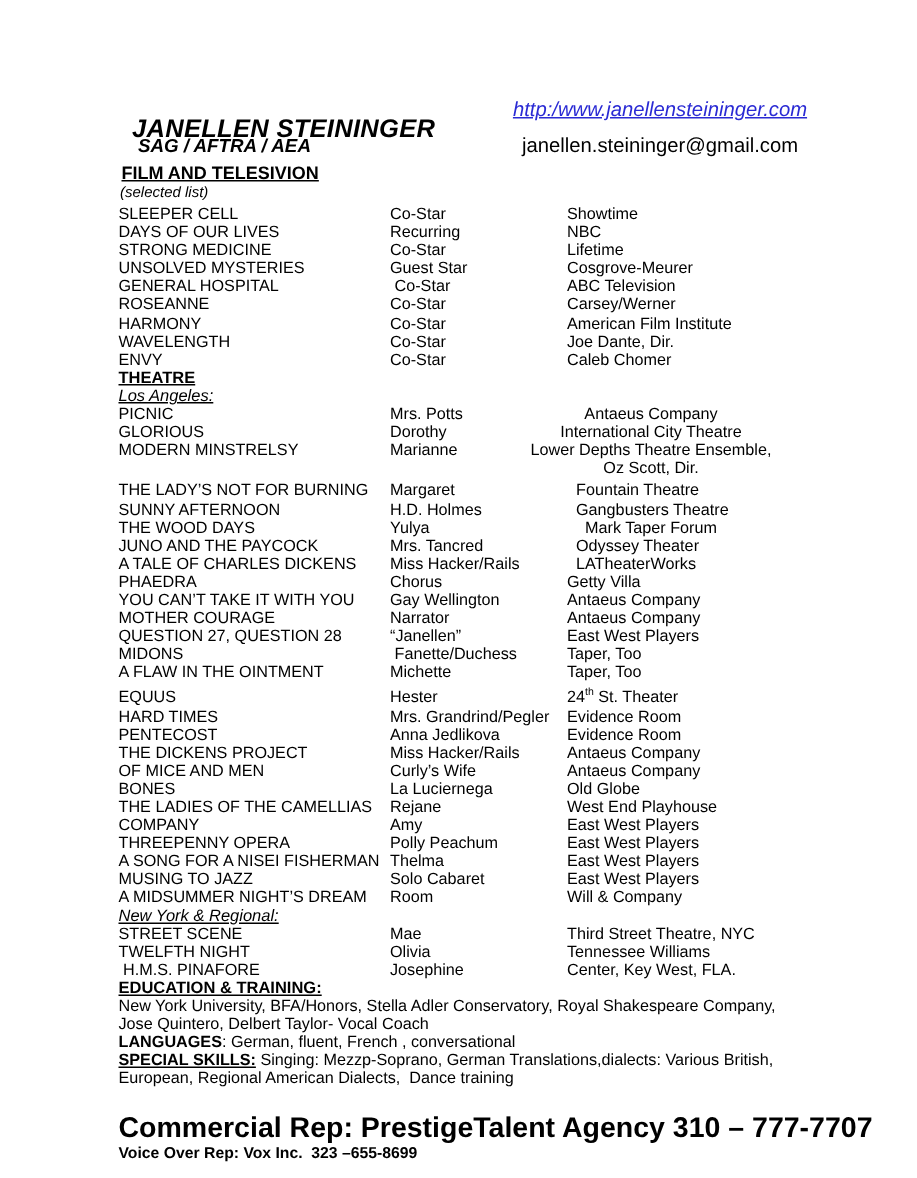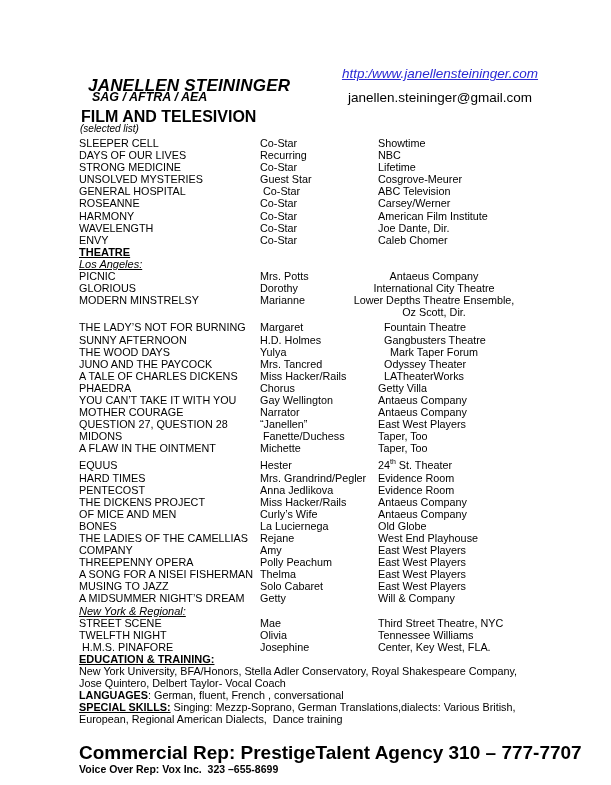--- a/index.html
+++ b/index.html
@@ -10,21 +10,21 @@
   .content{position:absolute;left:79px;top:64px;width:506px;}
 
   
   .hdr-row1{display:flex;align-items:flex-start;height:23px;}
   .name{font-size:17px;font-weight:700;font-style:italic;padding-left:9px;width:244px;letter-spacing:.2px;white-space:nowrap;margin-top:12px;}
   .rightcol{width:212px;text-align:center;margin-left:2px;}
   .url{font-size:13.5px;text-decoration:underline;white-space:nowrap;}
   .hdr-row2{display:flex;align-items:center;height:19px;}
   .unions{font-size:12.5px;font-weight:700;font-style:italic;padding-left:13px;width:240px;white-space:nowrap;}
   .email{font-size:13.5px;}
-  .film-heading{font-size:16px;font-weight:700;padding-left:2px;height:15px;margin-top:2px;}
+  .film-heading{font-size:12px;font-weight:700;text-decoration:underline;padding-left:2px;height:15px;margin-top:2px;}
   .note{font-size:10px;font-style:italic;padding-left:1px;height:14px;}
 
   
   .credit-row{display:grid;grid-template-columns:181px 118px 1fr;font-size:10.8px;line-height:12.1px;white-space:pre-wrap;}
   .cell{white-space:pre-wrap;}
   .section-heading{font-size:11px;font-weight:700;text-decoration:underline;line-height:12.1px;}
   .sub-heading{font-size:11px;font-weight:400;font-style:italic;text-decoration:underline;line-height:12.1px;}
   .center-co .c-company{width:212px;margin-left:-50px;text-align:center;}
   .gap2{margin-top:3px;}
   .gap4{margin-top:5px;}
@@ -96,21 +96,21 @@
         <div class="credit-row"><div class="cell c-title">HARD TIMES</div><div class="cell c-role">Mrs. Grandrind/Pegler</div><div class="cell c-company">Evidence Room</div></div>
         <div class="credit-row"><div class="cell c-title">PENTECOST</div><div class="cell c-role">Anna Jedlikova</div><div class="cell c-company">Evidence Room</div></div>
         <div class="credit-row"><div class="cell c-title">THE DICKENS PROJECT</div><div class="cell c-role">Miss Hacker/Rails</div><div class="cell c-company">Antaeus Company</div></div>
         <div class="credit-row"><div class="cell c-title">OF MICE AND MEN</div><div class="cell c-role">Curly’s Wife</div><div class="cell c-company">Antaeus Company</div></div>
         <div class="credit-row"><div class="cell c-title">BONES</div><div class="cell c-role">La Luciernega</div><div class="cell c-company">Old Globe</div></div>
         <div class="credit-row"><div class="cell c-title">THE LADIES OF THE CAMELLIAS</div><div class="cell c-role">Rejane</div><div class="cell c-company">West End Playhouse</div></div>
         <div class="credit-row"><div class="cell c-title">COMPANY</div><div class="cell c-role">Amy</div><div class="cell c-company">East West Players</div></div>
         <div class="credit-row"><div class="cell c-title">THREEPENNY OPERA</div><div class="cell c-role">Polly Peachum</div><div class="cell c-company">East West Players</div></div>
         <div class="credit-row"><div class="cell c-title">A SONG FOR A NISEI FISHERMAN</div><div class="cell c-role">Thelma</div><div class="cell c-company">East West Players</div></div>
         <div class="credit-row"><div class="cell c-title">MUSING TO JAZZ</div><div class="cell c-role">Solo Cabaret</div><div class="cell c-company">East West Players</div></div>
-        <div class="credit-row"><div class="cell c-title">A MIDSUMMER NIGHT’S DREAM</div><div class="cell c-role">Getty</div><div class="cell c-company">Will &amp; Company</div></div>
+        <div class="credit-row"><div class="cell c-title">A MIDSUMMER NIGHT’S DREAM</div><div class="cell c-role">Room</div><div class="cell c-company">Will &amp; Company</div></div>
       </div>
 
     <div class="sub-heading"><span>New York &amp; Regional:</span></div>
     <div>
         <div class="credit-row"><div class="cell c-title">STREET SCENE</div><div class="cell c-role">Mae</div><div class="cell c-company">Third Street Theatre, NYC</div></div>
         <div class="credit-row"><div class="cell c-title">TWELFTH NIGHT</div><div class="cell c-role">Olivia</div><div class="cell c-company">Tennessee Williams</div></div>
         <div class="credit-row"><div class="cell c-title"> H.M.S. PINAFORE</div><div class="cell c-role">Josephine</div><div class="cell c-company">Center, Key West, FLA.</div></div>
       </div>
 
     <div class="section-heading"><span>EDUCATION &amp; TRAINING:</span></div>

